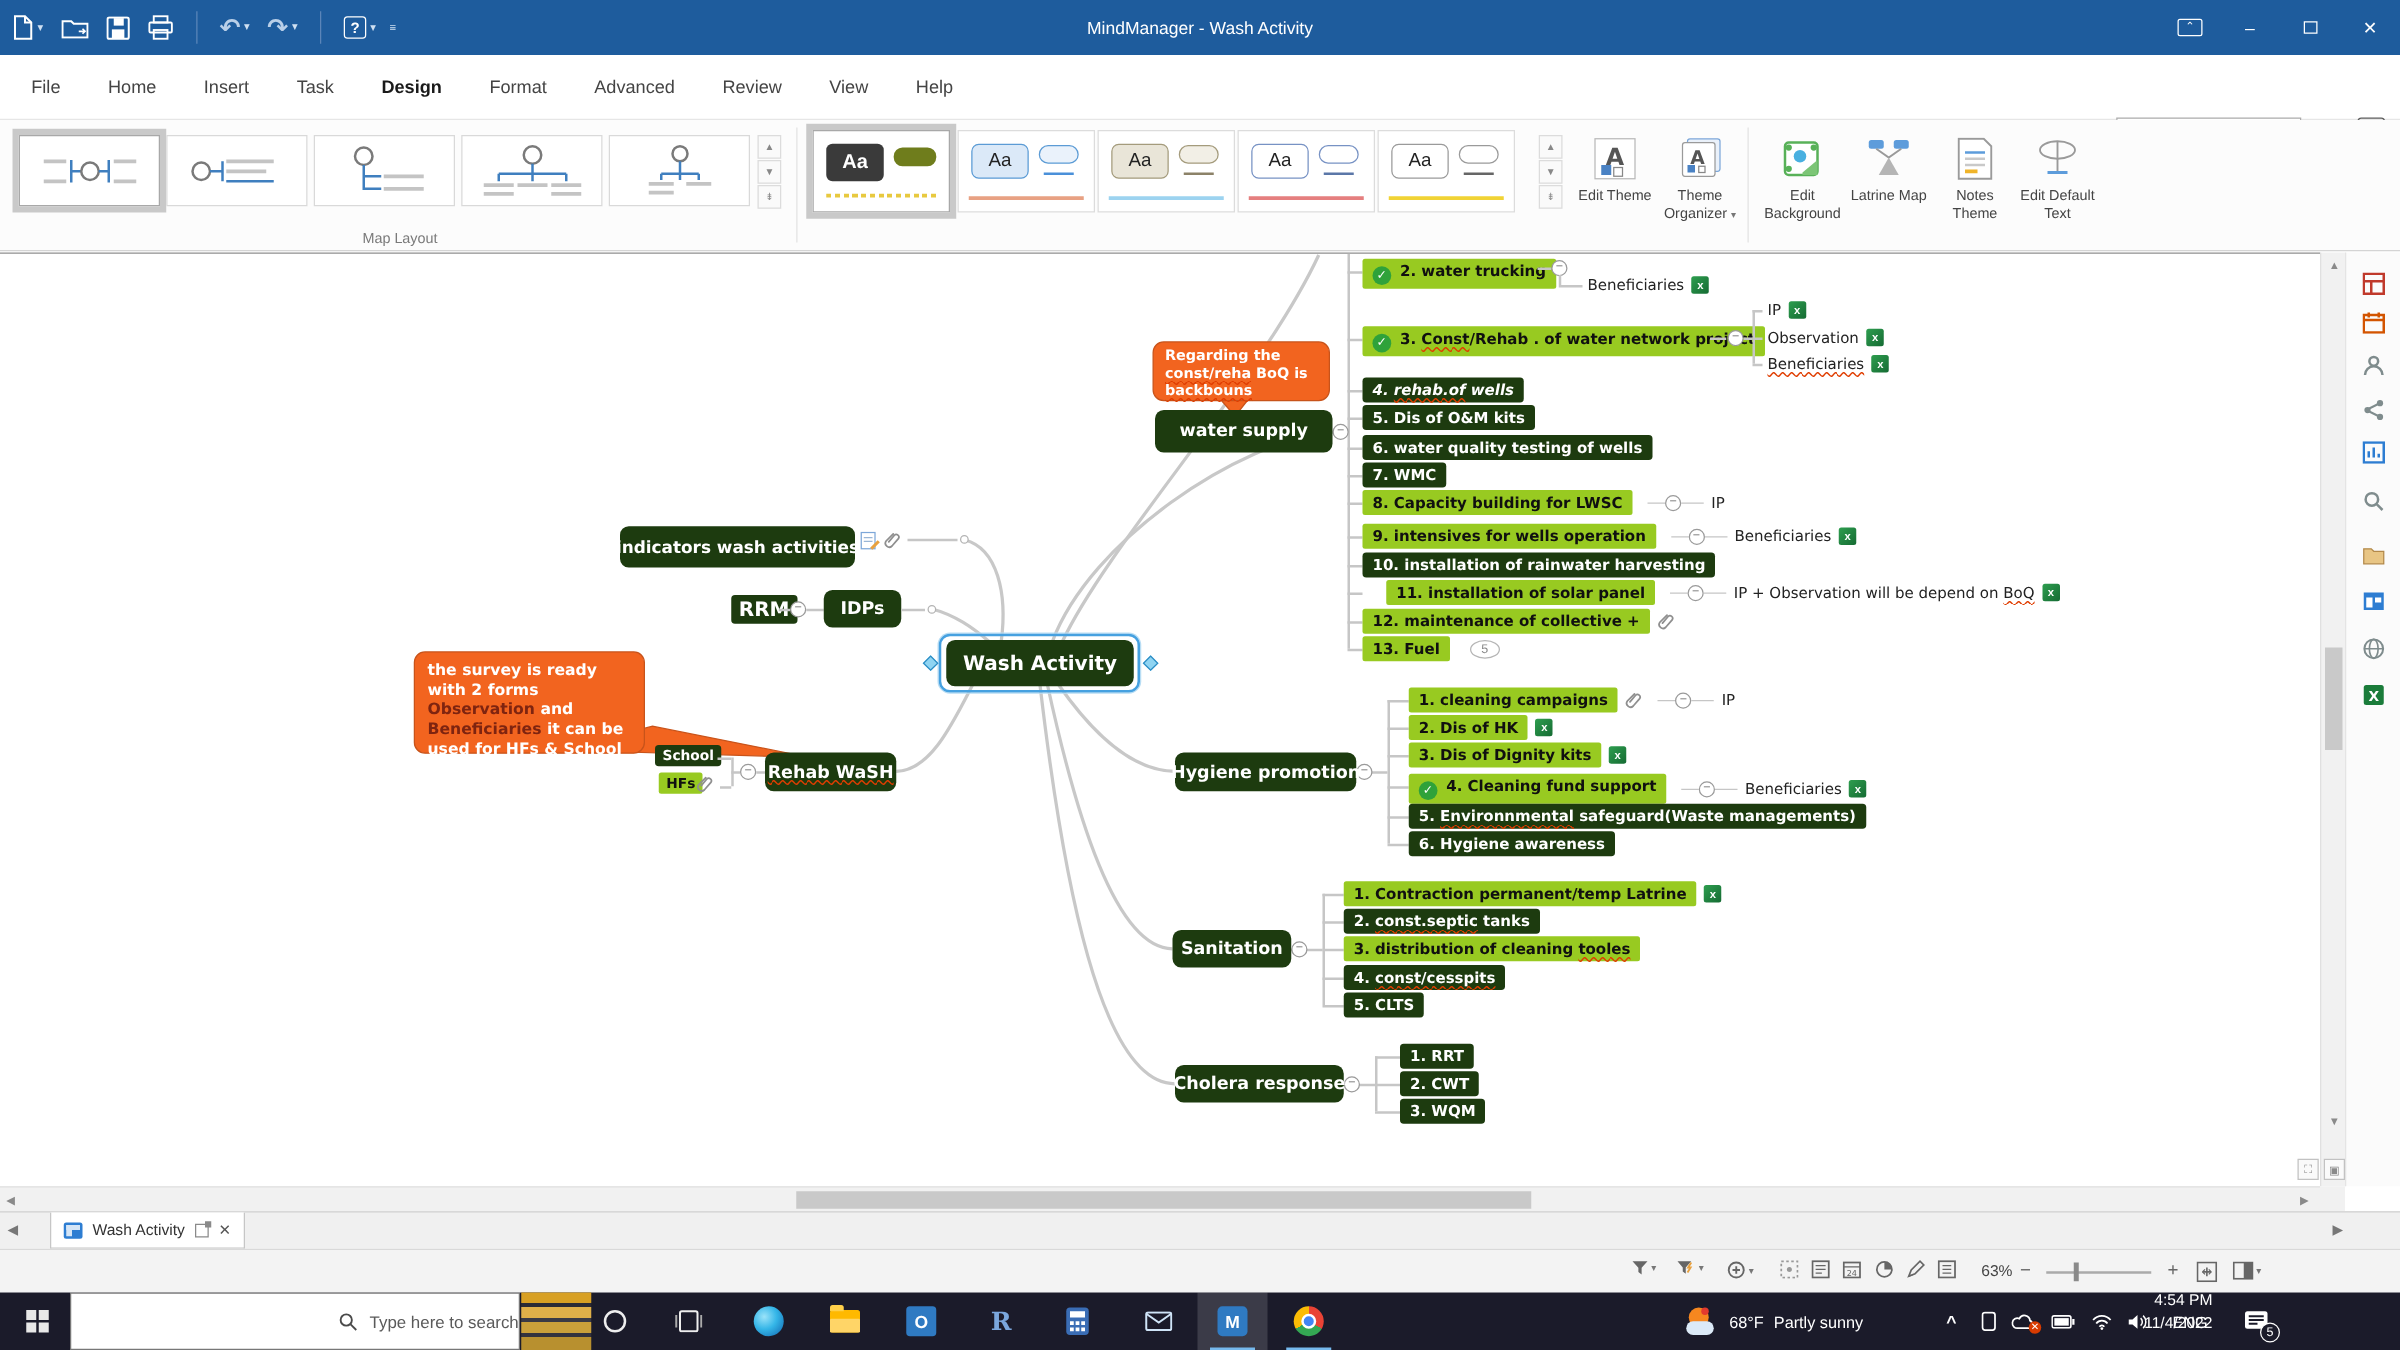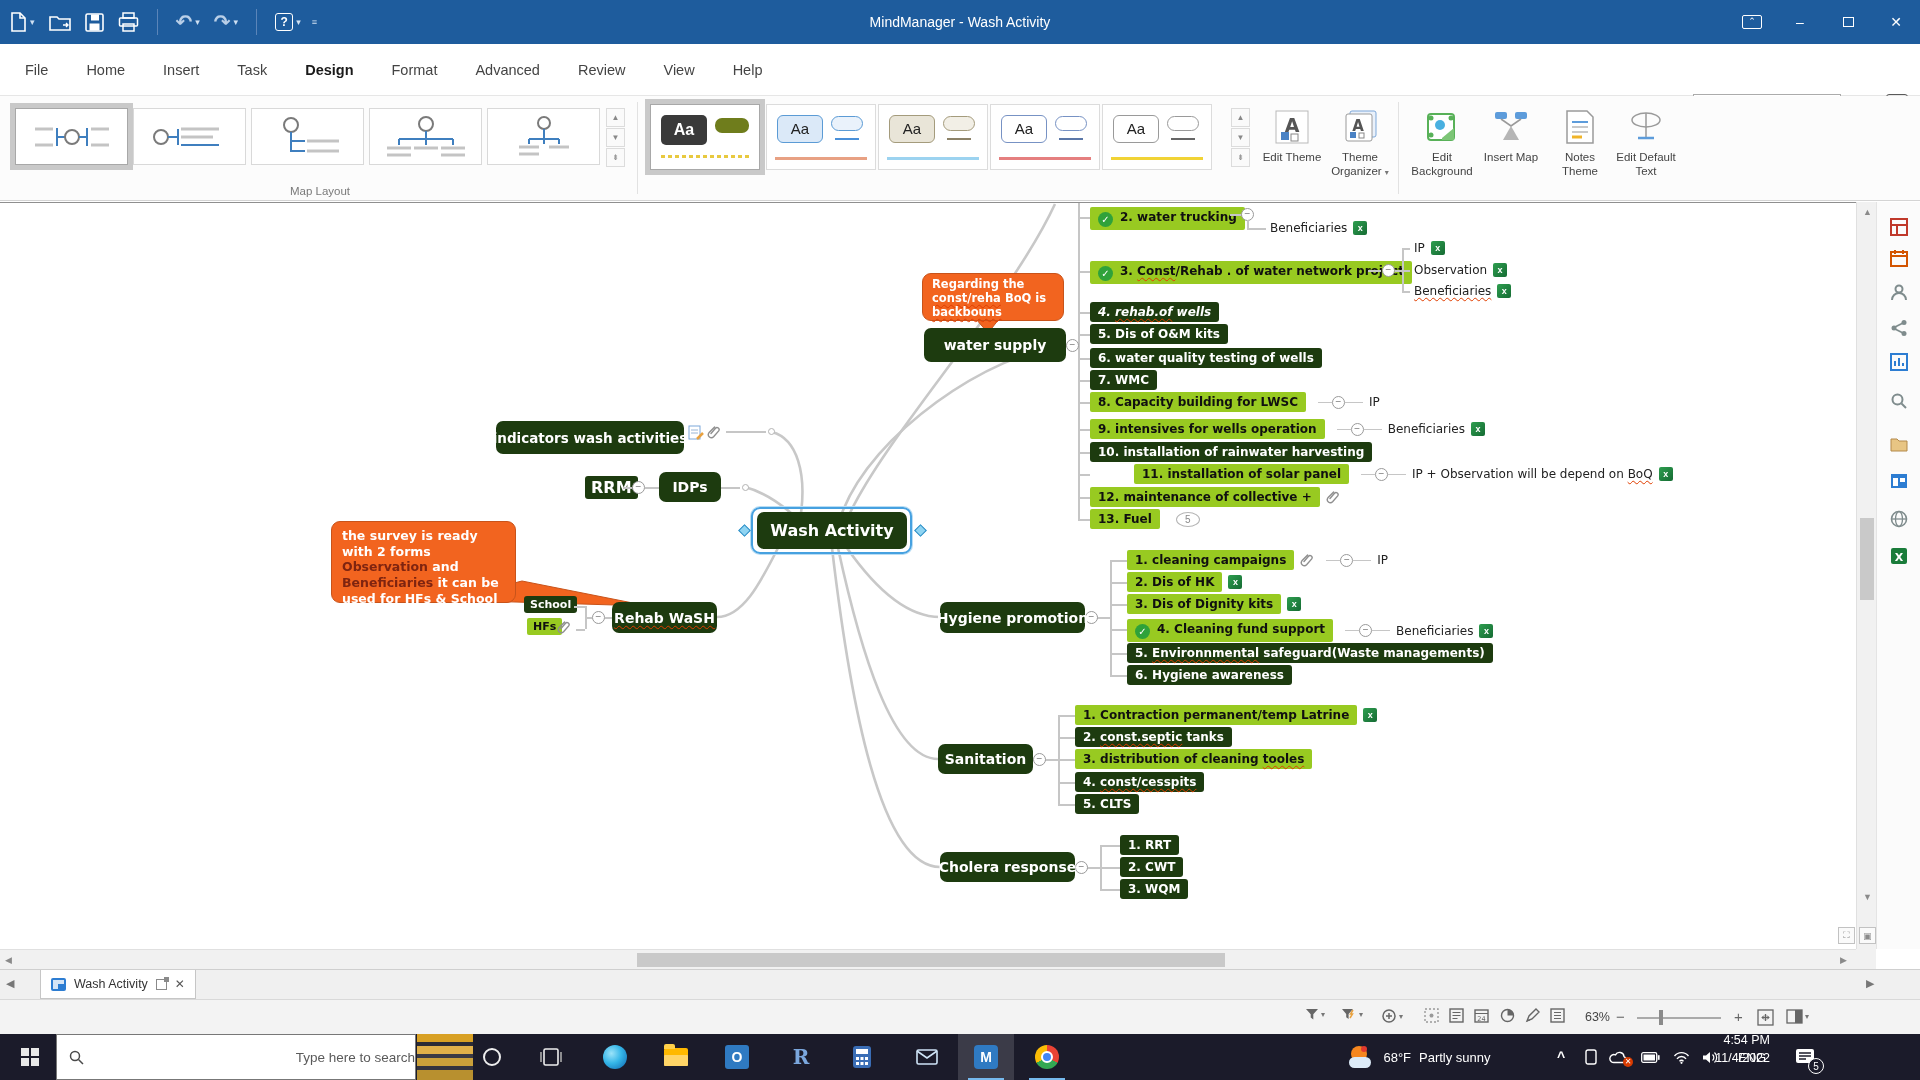--- a/index.html
+++ b/index.html
@@ -91,21 +91,21 @@
   .st-ic { position:absolute; top:8px; display:flex; align-items:center; color:#666; }
   .st-caret { font-size:8px; color:#777; margin-left:2px; }
   #zoomval { position:absolute; top:10px; font-size:12.5px; color:#444; }
   #zoom-track { position:absolute; top:17px; height:2px; background:#aaa; }
   #zoom-thumb { position:absolute; top:10px; width:4px; height:15px; background:#8a8a8a; }
   .zbtn { position:absolute; top:8px; font-size:15px; color:#666; }
 
   
   #taskbar { position:absolute; left:0; top:1034px; width:1920px; height:46px; background:#1b1b2a; color:#fff; }
   .tk { position:absolute; top:0; height:46px; display:flex; align-items:center; justify-content:center; }
-  #tk-search { left:56px; width:360px; background:#fff; border:1px solid #777; justify-content:space-between; gap:10px; padding-left:12px; }
+  #tk-search { left:56px; width:360px; background:#fff; border:1px solid #777; justify-content:flex-end; gap:10px; padding-left:12px; }
   #tk-search span { color:#5a5a5a; font-size:13.5px; }
   .winlogo { display:grid; grid-template-columns:8px 8px; grid-template-rows:8px 8px; gap:1.5px; }
   .winlogo i { background:#e8e8e8; }
   .openbar { position:absolute; bottom:0; left:10px; right:10px; height:2.5px; background:#76b9ed; }
   .appcell { position:absolute; top:0; width:56px; height:46px; display:flex; align-items:center; justify-content:center; }
   .appcell.focused { background:rgba(255,255,255,.14); }
   .tray-txt { font-size:13px; color:#fff; }
   #clock { position:absolute; right:150px; top:0; height:30px; display:flex; flex-direction:column; align-items:flex-end; justify-content:center; font-size:12.5px; line-height:1.45; }
   .pharaoh { width:56px; height:46px; background:linear-gradient(180deg,#d8a023 0 18%,#2b2b35 18% 26%,#e0b049 26% 44%,#3a3a45 44% 52%,#caa03a 52% 70%,#33333e 70% 78%,#b8902f 78% 100%); }
   .chrome-ic { width:24px; height:24px; border-radius:50%; background:conic-gradient(#ea4335 0 120deg,#34a853 120deg 240deg,#fbbc05 240deg 360deg); position:relative; }
@@ -318,21 +318,21 @@
             <circle cx="7" cy="25" r="2.5" fill="#58b158"></circle>
           </svg>
         </div><span>Edit Background</span></div>
       <div class="rbtn" style="left: 1477px;"><div class="ric">
           <svg width="36" height="34">
             <rect x="2" y="2" width="12" height="7" rx="2" fill="#5d9cdb"></rect>
             <rect x="22" y="2" width="12" height="7" rx="2" fill="#5d9cdb"></rect>
             <path d="M8 9 L18 16 L28 9" fill="none" stroke="#9a9a9a" stroke-width="1.6"></path>
             <path d="M18 16 L10 30 h16 z" fill="#b5b5b5"></path>
           </svg>
-        </div><span>Insert Map</span></div>
+        </div><span>Latrine Map</span></div>
       <div class="rbtn" style="left: 1546px;"><div class="ric">
           <svg width="30" height="34">
             <path d="M2 1 h20 l6 6 v26 h-26 z" fill="#fff" stroke="#9a9a9a" stroke-width="1.5"></path>
             <line x1="7" y1="12" x2="23" y2="12" stroke="#5d9cdb" stroke-width="2"></line>
             <line x1="7" y1="17" x2="23" y2="17" stroke="#c9c9c9" stroke-width="2"></line>
             <line x1="7" y1="22" x2="23" y2="22" stroke="#c9c9c9" stroke-width="2"></line>
             <line x1="7" y1="27" x2="17" y2="27" stroke="#f0b429" stroke-width="3"></line>
           </svg>
         </div><span>Notes Theme</span></div>
       <div class="rbtn" style="left: 1612px;"><div class="ric">
@@ -407,21 +407,21 @@
         <span class="tp-light">9. intensives for wells operation</span>
         <span class="hline" style="width: 14px; margin-left: 12px;"></span>
         <span class="tog">−</span>
         <span class="hline" style="width: 18px; margin-right: 6px;"></span>
         <span class="ann">Beneficiaries</span>
         <span class="xl">x</span>
       </div>
       <div class="row" style="position: absolute; left: 1090px; top: 239px;">
         <span class="tp-dark">10. installation of rainwater harvesting</span>
       </div>
-      <div class="row" style="position: absolute; left: 1134px; top: 261px; justify-content: flex-end;">
+      <div class="row" style="position: absolute; left: 1109px; top: 261px; justify-content: flex-end;">
         <span class="tp-light">11. installation of solar panel</span>
         <span class="hline" style="width: 14px; margin-left: 12px;"></span>
         <span class="tog">−</span>
         <span class="hline" style="width: 18px; margin-right: 6px;"></span>
         <span class="ann">IP + Observation will be depend on <span class="sp">BoQ</span></span>
         <span class="xl">x</span>
       </div>
       <div class="row" style="position: absolute; left: 1090px; top: 284px;">
         <span class="tp-light">12. maintenance of collective +</span>
         <span class="clip">

